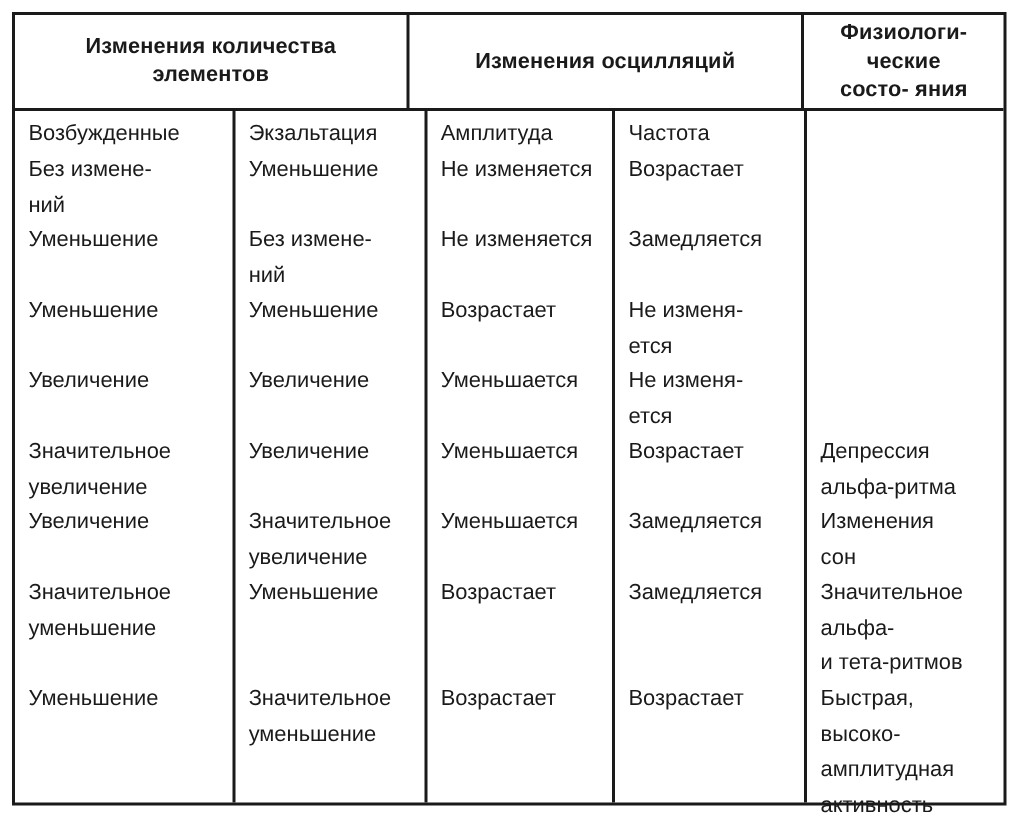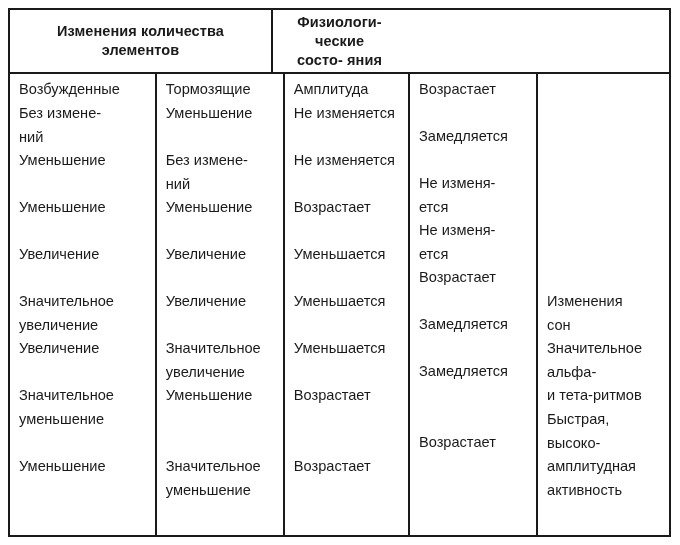--- a/index.html
+++ b/index.html
@@ -97,20 +97,21 @@
 </head>
 <body>
 
 <div class="page">
 
   <div class="table-wrap">
 
     <div class="thead">
       <div class="th th-elements">Изменения количества
 элементов</div>
+      <div class="th th-osc">Изменения осцилляций</div>
       <div class="th th-physio">Физиологи-
 ческие состо-
 яния</div>
     </div>
 
     <div class="tbody">
 
       <div class="col col-excit">
         <div class="cell r0">Возбужденные</div>
         <div class="cell r1">Без измене-
@@ -120,21 +121,21 @@
         <div class="cell r4">Увеличение</div>
         <div class="cell r5">Значительное
 увеличение</div>
         <div class="cell r6">Увеличение</div>
         <div class="cell r7">Значительное
 уменьшение</div>
         <div class="cell r8">Уменьшение</div>
       </div>
 
       <div class="col col-inhib">
-        <div class="cell r0">Тормозящие</div>
+        <div class="cell r0">Экзальтация</div>
         <div class="cell r1">Уменьшение</div>
         <div class="cell r2">Без измене-
 ний</div>
         <div class="cell r3">Уменьшение</div>
         <div class="cell r4">Увеличение</div>
         <div class="cell r5">Увеличение</div>
         <div class="cell r6">Значительное
 увеличение</div>
         <div class="cell r7">Уменьшение</div>
         <div class="cell r8">Значительное
@@ -147,38 +148,41 @@
         <div class="cell r2">Не изменяется</div>
         <div class="cell r3">Возрастает</div>
         <div class="cell r4">Уменьшается</div>
         <div class="cell r5">Уменьшается</div>
         <div class="cell r6">Уменьшается</div>
         <div class="cell r7">Возрастает</div>
         <div class="cell r8">Возрастает</div>
       </div>
 
       <div class="col col-freq">
+        <div class="cell r0">Частота</div>
         <div class="cell r1">Возрастает</div>
         <div class="cell r2">Замедляется</div>
         <div class="cell r3">Не изменя-
 ется</div>
         <div class="cell r4">Не изменя-
 ется</div>
         <div class="cell r5">Возрастает</div>
         <div class="cell r6">Замедляется</div>
         <div class="cell r7">Замедляется</div>
         <div class="cell r8">Возрастает</div>
       </div>
 
       <div class="col col-physio">
         <div class="cell r0"></div>
         <div class="cell r1"></div>
         <div class="cell r2"></div>
         <div class="cell r3"></div>
         <div class="cell r4"></div>
+        <div class="cell r5">Депрессия
+альфа-ритма</div>
         <div class="cell r6">Изменения
 сон</div>
         <div class="cell r7">Значительное
 альфа-
 и тета-ритмов</div>
         <div class="cell r8">Быстрая,
 высоко-
 амплитудная
 активность</div>
       </div>

